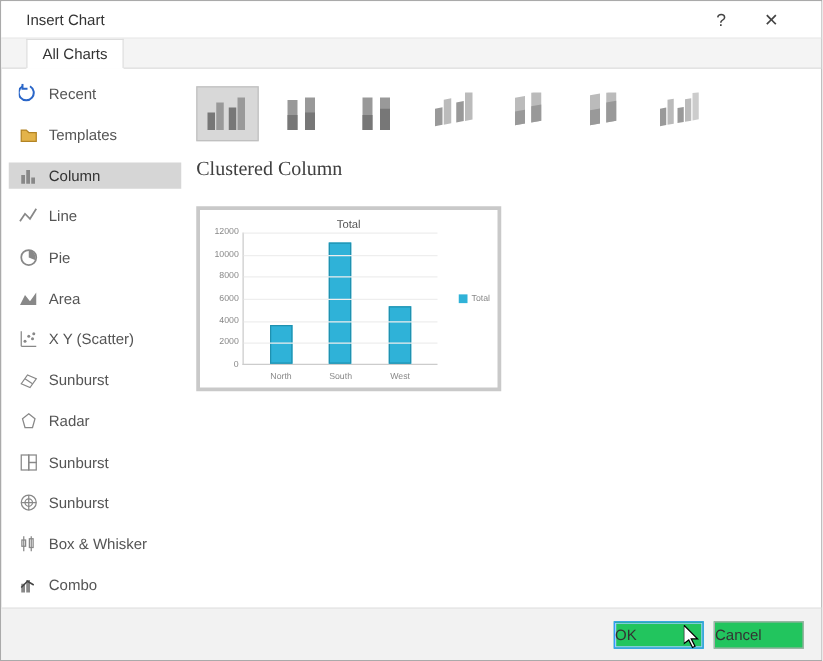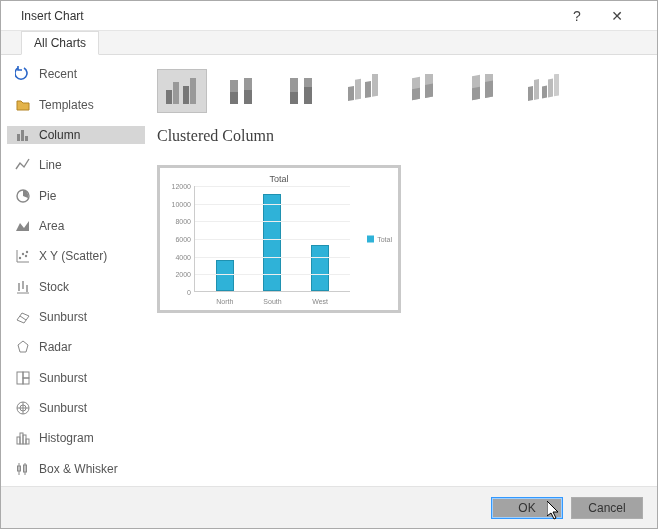--- a/index.html
+++ b/index.html
@@ -212,24 +212,24 @@
     align-items: center;
     justify-content: flex-end;
     padding: 0 14px;
     gap: 8px;
     background: #f2f2f2;
   }
   .footer .btn {
     min-width: 72px;
     height: 22px;
     border: 1px solid #adadad;
-    background: #a3a3a3;
-    display: flex;
-    align-items: center;
-    justify-content: center;
+    background: #22c55e;
+    display: flex;
+    align-items: center;
+    justify-content: flex-start;
     font-size: 12px;
     color: #333;
   }
   .footer .btn.primary {
     border: 1px solid #3399ff;
     box-shadow: 0 0 0 1px #9ecfff inset;
   }
   .cursor {
     position: absolute;
     right: 95px;
@@ -322,31 +322,20 @@
               <circle cx="8" cy="6" r="1.2" fill="#888"></circle>
               <circle cx="11" cy="8" r="1.2" fill="#888"></circle>
               <circle cx="12" cy="4" r="1.2" fill="#888"></circle>
             </svg>
           </span>
         <span class="slabel">X Y (Scatter)</span>
       </div>
       <div class="side-item">
         <span class="sicon">
             <svg width="16" height="16">
-              <line x1="2" y1="14" x2="14" y2="14" stroke="#888"></line>
-              <line x1="4" y1="4" x2="4" y2="12" stroke="#888" stroke-width="1.4"></line>
-              <line x1="8" y1="2" x2="8" y2="10" stroke="#888" stroke-width="1.4"></line>
-              <line x1="12" y1="6" x2="12" y2="13" stroke="#888" stroke-width="1.4"></line>
-            </svg>
-          </span>
-        <span class="slabel">Stock</span>
-      </div>
-      <div class="side-item">
-        <span class="sicon">
-            <svg width="16" height="16">
               <polygon points="2,11 7,4 14,7 9,14" fill="none" stroke="#888"></polygon>
               <line x1="5" y1="7" x2="11" y2="11" stroke="#888"></line>
             </svg>
           </span>
         <span class="slabel">Sunburst</span>
       </div>
       <div class="side-item">
         <span class="sicon">
             <svg width="16" height="16">
               <polygon points="8,2 13,6 11,13 5,13 3,6" fill="none" stroke="#888"></polygon>
@@ -371,38 +360,37 @@
               <circle cx="8" cy="8" r="3" fill="none" stroke="#888"></circle>
               <line x1="8" y1="2" x2="8" y2="14" stroke="#888"></line>
               <line x1="2" y1="8" x2="14" y2="8" stroke="#888"></line>
             </svg>
           </span>
         <span class="slabel">Sunburst</span>
       </div>
       <div class="side-item">
         <span class="sicon">
             <svg width="16" height="16">
-              <rect x="2" y="7" width="3" height="7" fill="none" stroke="#888"></rect>
-              <rect x="5" y="3" width="3" height="11" fill="none" stroke="#888"></rect>
-              <rect x="8" y="5" width="3" height="9" fill="none" stroke="#888"></rect>
-              <rect x="11" y="9" width="3" height="5" fill="none" stroke="#888"></rect>
-            </svg>
-          </span>
-        <span class="slabel">Histogram</span>
-      </div>
-      <div class="side-item">
-        <span class="sicon">
-            <svg width="16" height="16">
               <line x1="4" y1="2" x2="4" y2="14" stroke="#888"></line>
               <rect x="2.5" y="5" width="3" height="5" fill="none" stroke="#888"></rect>
               <line x1="10" y1="2" x2="10" y2="14" stroke="#888"></line>
               <rect x="8.5" y="4" width="3" height="7" fill="none" stroke="#888"></rect>
             </svg>
           </span>
         <span class="slabel">Box &amp; Whisker</span>
+      </div>
+      <div class="side-item">
+        <span class="sicon">
+            <svg width="16" height="16">
+              <rect x="2" y="7" width="3" height="7" fill="#888"></rect>
+              <rect x="6" y="4" width="3" height="10" fill="#888"></rect>
+              <polyline points="2,10 7,5 12,8" fill="none" stroke="#444" stroke-width="1.2"></polyline>
+            </svg>
+          </span>
+        <span class="slabel">Combo</span>
       </div>
     </div>
 
     <div class="mainpane">
 
       <div class="subtype-row">
         <div class="subtype selected">
           <svg width="40" height="34">
               <rect x="4" y="16" width="6" height="14" fill="#777"></rect>
               <rect x="11" y="8" width="6" height="22" fill="#999"></rect>

